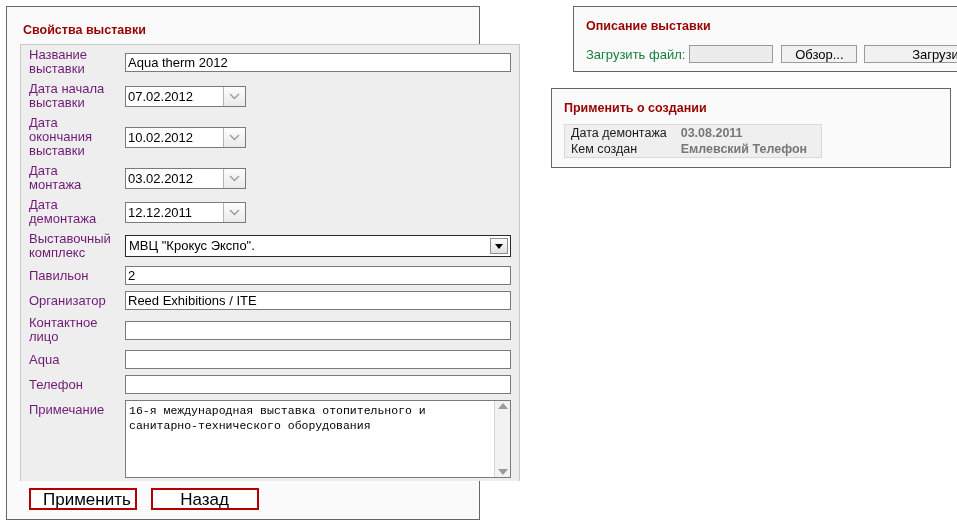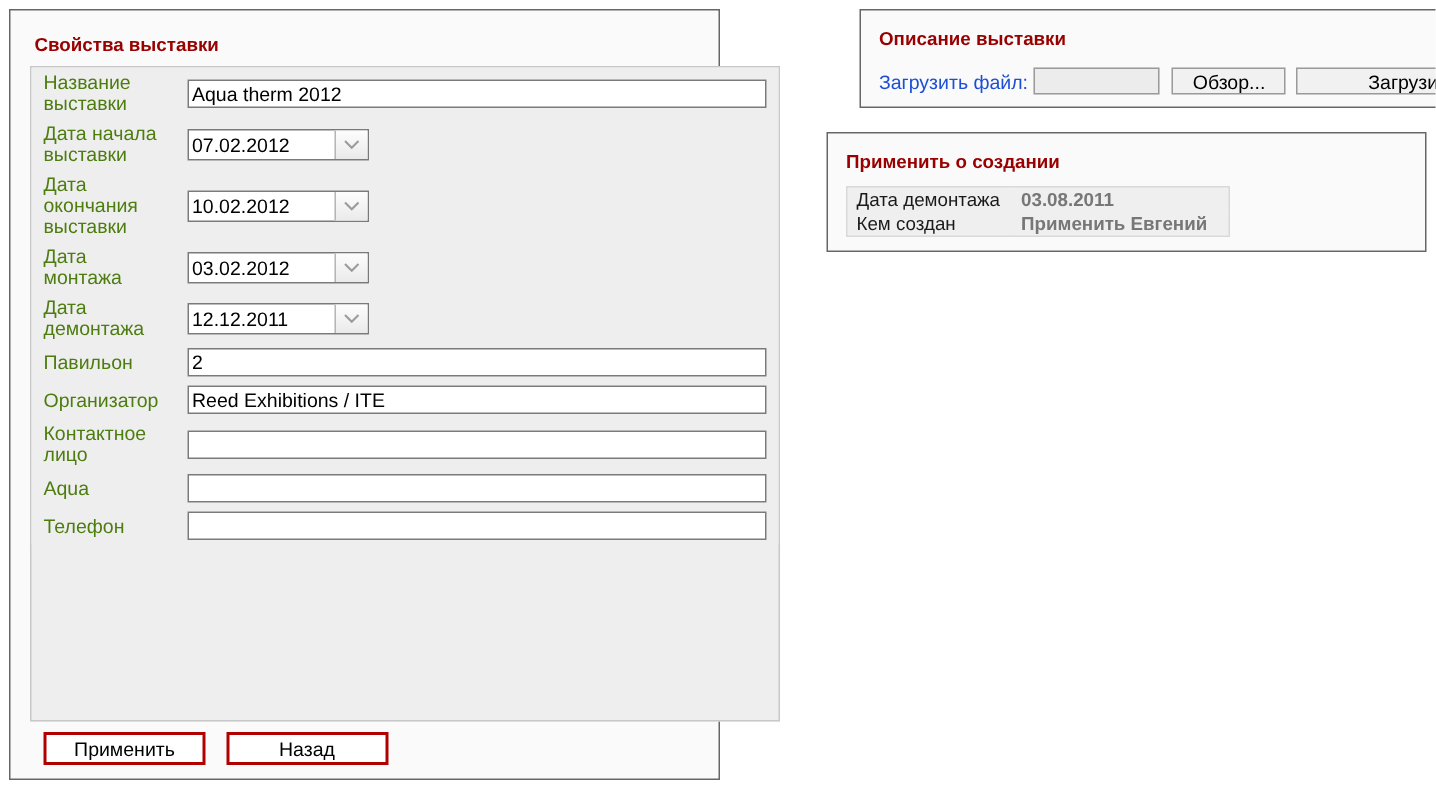--- a/index.html
+++ b/index.html
@@ -73,21 +73,21 @@
   }
   .form-table td {
     padding: 0;
     vertical-align: middle;
   }
   td.lbl {
     width: 92px;
     padding-left: 8px;
     padding-right: 4px;
     font-size: 13px;
-    color: #4d7c0f;
+    color: #701a75;
     line-height: 14px;
     background: #eeeeee;
     vertical-align: middle;
   }
   td.fld {
     background: #eeeeee;
     padding-right: 8px;
     padding-left: 0;
   }
 
@@ -217,21 +217,21 @@
   }
   .sc-down {
     border-left: 5px solid transparent;
     border-right: 5px solid transparent;
     border-top: 6px solid #9a9a9a;
   }
 
   
   .btn-red {
     font-family: "Liberation Sans", sans-serif;
-    font-size: 13px;
+    font-size: 17px;
     color: #000000;
     background: #ffffff;
     border: 2px solid #b00000;
     height: 22px;
     padding: 0 12px;
     cursor: pointer;
     box-sizing: border-box;
     line-height: 17px;
   }
   #btn-apply { width: 108px; }
@@ -246,21 +246,21 @@
   
   #upload-row {
     position: absolute;
     left: 12px;
     top: 38px;
     display: flex;
     align-items: center;
   }
   #upload-label {
     font-size: 13px;
-    color: #1d4ed8;
+    color: #15803d;
     margin-right: 4px;
     white-space: nowrap;
   }
   #file-field {
     width: 84px;
     height: 18px;
     background: #ececec;
     border: 1px solid #9a9a9a;
     box-sizing: border-box;
   }
@@ -353,39 +353,64 @@
             <td class="fld" style="padding-top: 3px; padding-bottom: 3px;"><div class="datewrap">
                 <input type="text" value="12.12.2011" style="">
                 <span class="date-btn">
                   <svg width="11" height="7" viewBox="0 0 11 7">
                     <path d="M1 1 L5.5 5.5 L10 1" stroke="#9b9b9b" stroke-width="1.4" fill="none"></path>
                   </svg>
                 </span>
               </div></td>
           </tr>
           <tr>
+            <td class="lbl" style="white-space: pre-line; padding-top: 3px; padding-bottom: 3px;">Выставочный
+комплекс</td>
+            <td class="fld" style="padding-top: 3px; padding-bottom: 3px;">
+              <div class="combowrap">
+                <span class="cval">МВЦ "Крокус Экспо".</span>
+                <span class="combo-btn">
+                  <span class="tri-down"></span>
+                </span>
+              </div>
+            </td>
+          </tr>
+          <tr>
             <td class="lbl" style="white-space: pre-line; padding-top: 3px; padding-bottom: 3px;">Павильон</td>
             <td class="fld" style="padding-top: 3px; padding-bottom: 3px;"><input type="text" class="txt" value="2" style=""></td>
           </tr>
           <tr>
             <td class="lbl" style="white-space: pre-line; padding-top: 3px; padding-bottom: 3px;">Организатор</td>
             <td class="fld" style="padding-top: 3px; padding-bottom: 3px;"><input type="text" class="txt" value="Reed Exhibitions / ITE" style=""></td>
           </tr>
           <tr>
             <td class="lbl" style="white-space: pre-line; padding-top: 3px; padding-bottom: 3px;">Контактное
 лицо</td>
             <td class="fld" style="padding-top: 3px; padding-bottom: 3px;"><input type="text" class="txt" value="" style=""></td>
           </tr>
           <tr>
             <td class="lbl" style="white-space: pre-line; padding-top: 3px; padding-bottom: 3px;">Aqua</td>
             <td class="fld" style="padding-top: 3px; padding-bottom: 3px;"><input type="text" class="txt" value="" style=""></td>
           </tr>
           <tr>
             <td class="lbl" style="white-space: pre-line; padding-top: 3px; padding-bottom: 3px;">Телефон</td>
             <td class="fld" style="padding-top: 3px; padding-bottom: 3px;"><input type="text" class="txt" value="" style=""></td>
+          </tr>
+          <tr>
+            <td class="lbl" style="white-space: pre-line; padding-top: 6px; padding-bottom: 3px; vertical-align: top;">Примечание</td>
+            <td class="fld" style="padding-top: 3px; padding-bottom: 3px;">
+              <div class="tawrap">
+                <textarea style="">16-я международная выставка отопительного и
+санитарно-технического оборудования</textarea>
+                <div class="vscroll">
+                  <span class="sc-arrow sc-up"></span>
+                  <span class="sc-arrow sc-down"></span>
+                </div>
+              </div>
+            </td>
           </tr>
         </tbody>
     </table>
   </div>
 
   <div id="btn-row">
     <button class="btn-red" id="btn-apply">Применить</button>
     <button class="btn-red" id="btn-back">Назад</button>
   </div>
 </div>
@@ -405,17 +430,17 @@
   <div class="legend" id="legend-creation">Применить о создании</div>
 
   <table id="creation-table">
     <tbody id="creation-body">
         <tr>
           <td class="ck">Дата демонтажа</td>
           <td class="cv">03.08.2011</td>
         </tr>
         <tr>
           <td class="ck">Кем создан</td>
-          <td class="cv">Применить Евгений</td>
+          <td class="cv">Емлевский Телефон</td>
         </tr>
       </tbody>
   </table>
 </div>
 
 </body></html>

